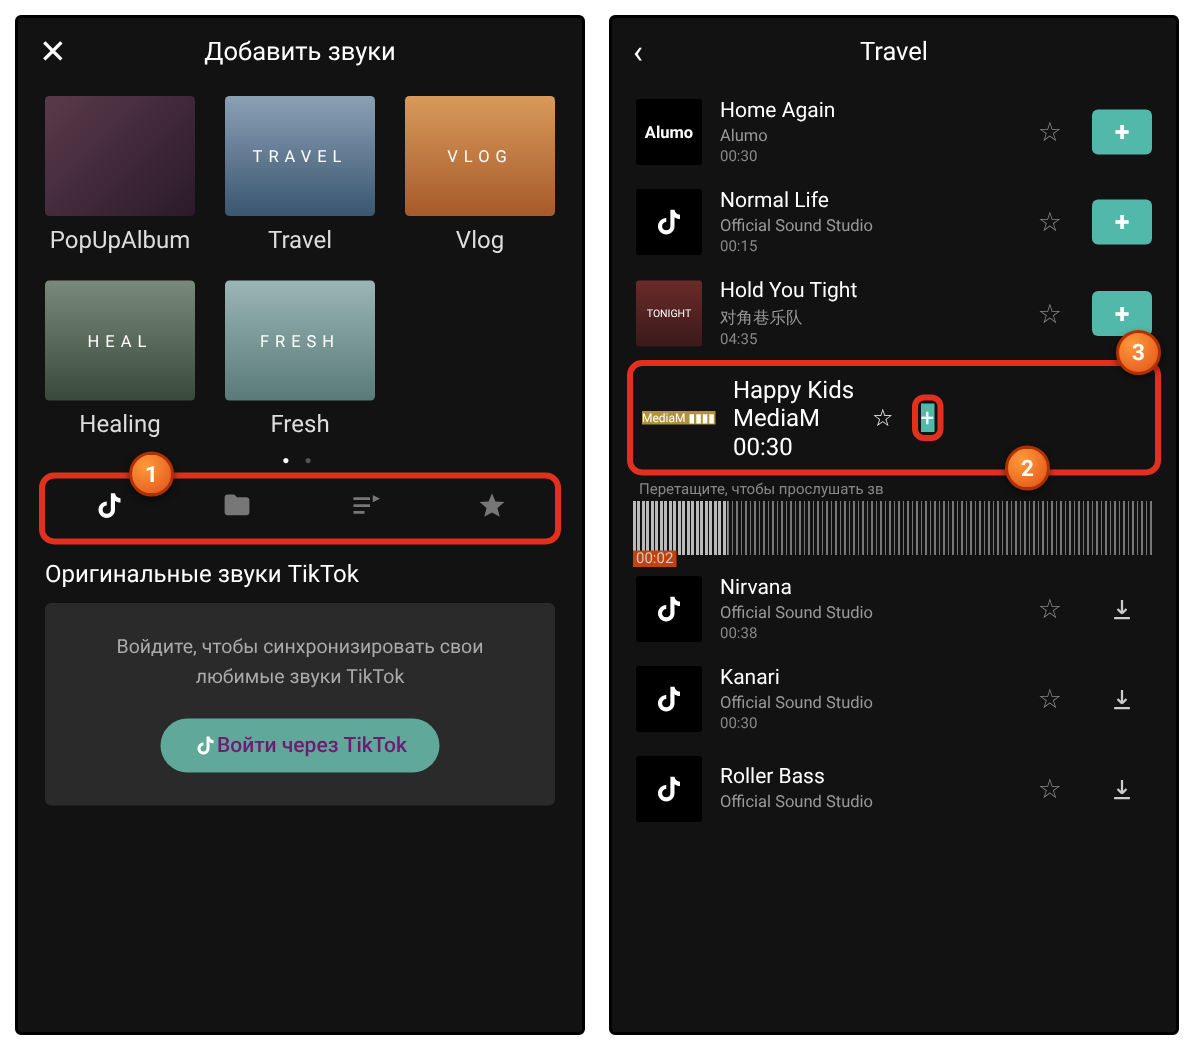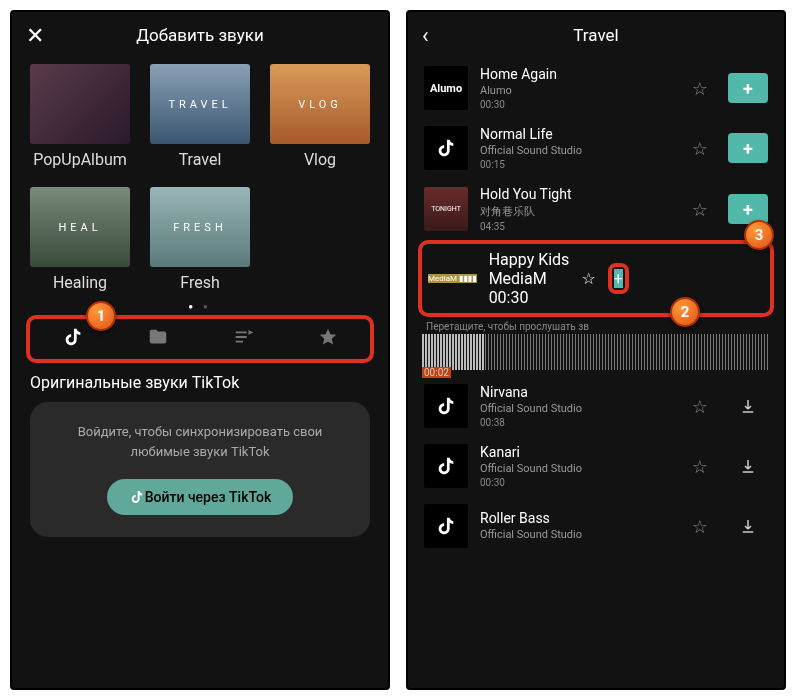--- a/index.html
+++ b/index.html
@@ -107,36 +107,36 @@
     box-shadow: 0 2px 4px rgba(0,0,0,.5);
   }
   .section-title {
     font-size: 16px;
     font-weight: 400;
     margin: 6px 18px 10px 18px;
   }
   .login-card {
     margin: 0 18px 18px 18px;
     background: #2a2a2a;
-    border-radius: 18px;
+    border-radius: 4px;
     padding: 20px 20px 22px 20px;
     text-align: center;
   }
   .login-card p {
     font-size: 13px;
     color: #aaa;
     line-height: 1.5;
     margin-bottom: 18px;
   }
   .login-btn {
     display: inline-flex;
     align-items: center;
     gap: 0;
     background: #5fa89a;
-    color: #000000;
+    color: #701a75;
     font-size: 14px;
     font-weight: 500;
     padding: 10px 22px;
     border-radius: 22px;
     cursor: pointer;
   }
   
   .tracks { padding: 0 6px; }
   .track {
     display: flex;

